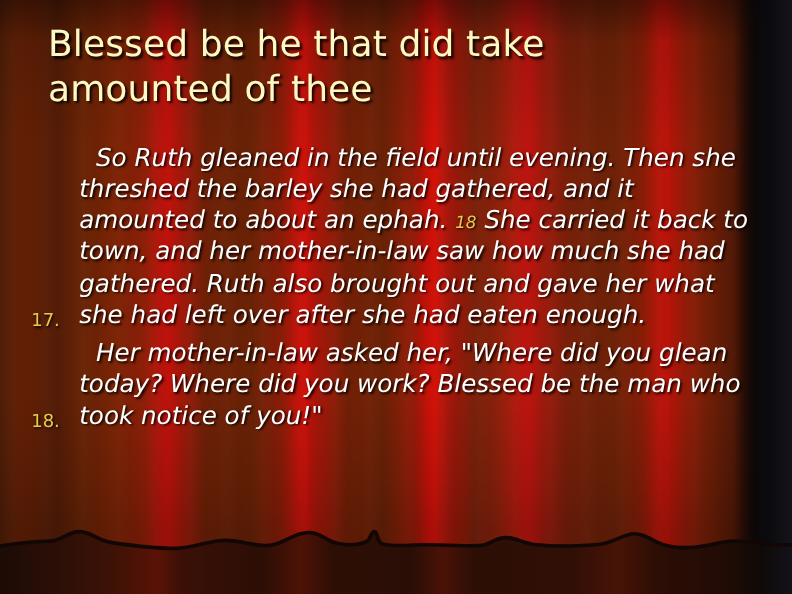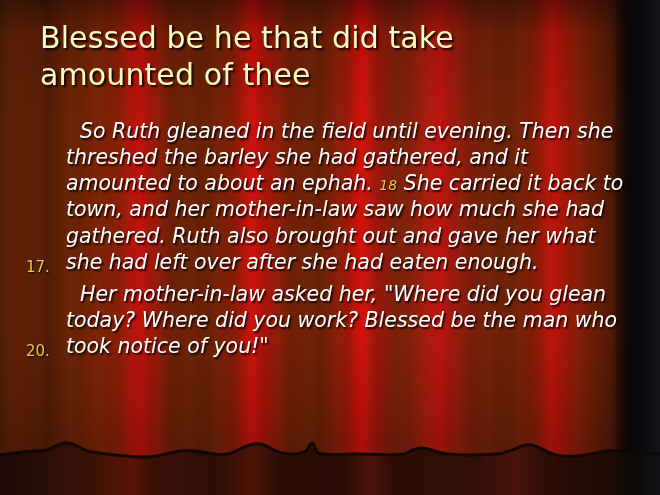--- a/index.html
+++ b/index.html
@@ -218,18 +218,18 @@
   </div>
 
   <div class="body">
 
     <div class="vitem">
       <div class="vnum">17.</div>
       <div class="vtext"><span class="lead"></span><span>So Ruth gleaned in the field until evening. Then she threshed the barley she had gathered, and it amounted to about an ephah.</span> <span class="inline-num">18</span> <span>She carried it back to town, and her mother-in-law saw how much she had gathered. Ruth also brought out and gave her what she had left over after she had eaten enough.</span></div>
     </div>
 
     <div class="vitem">
-      <div class="vnum">20.</div>
+      <div class="vnum">18.</div>
       <div class="vtext"><span class="lead"></span><span>Her mother-in-law asked her, "Where did you glean today? Where did you work? Blessed be the man who took notice of you!"</span></div>
     </div>
 
   </div>
 </div>
 
 </body></html>

